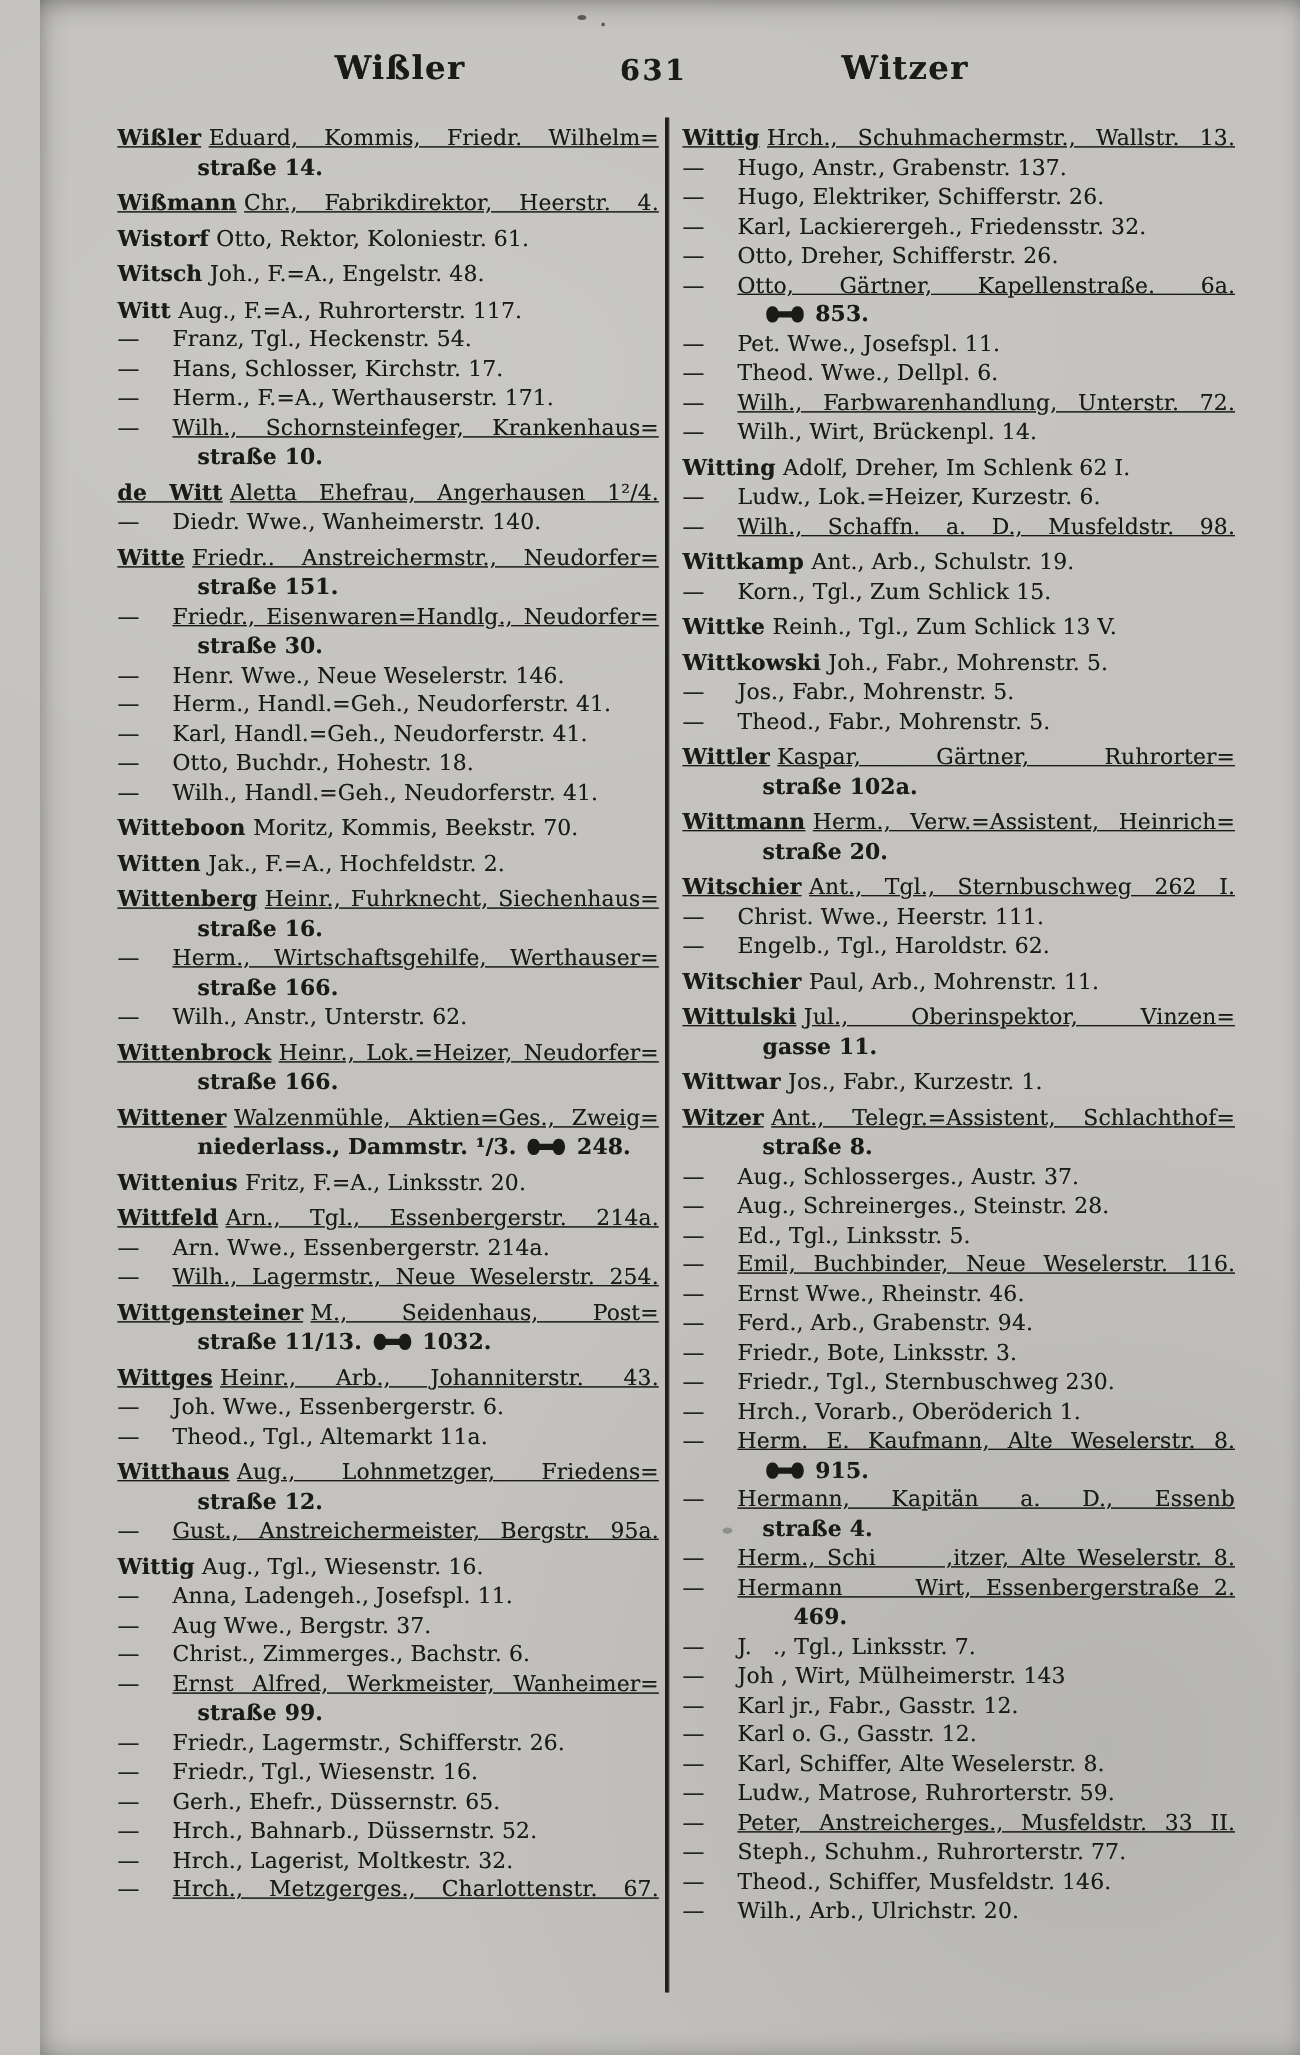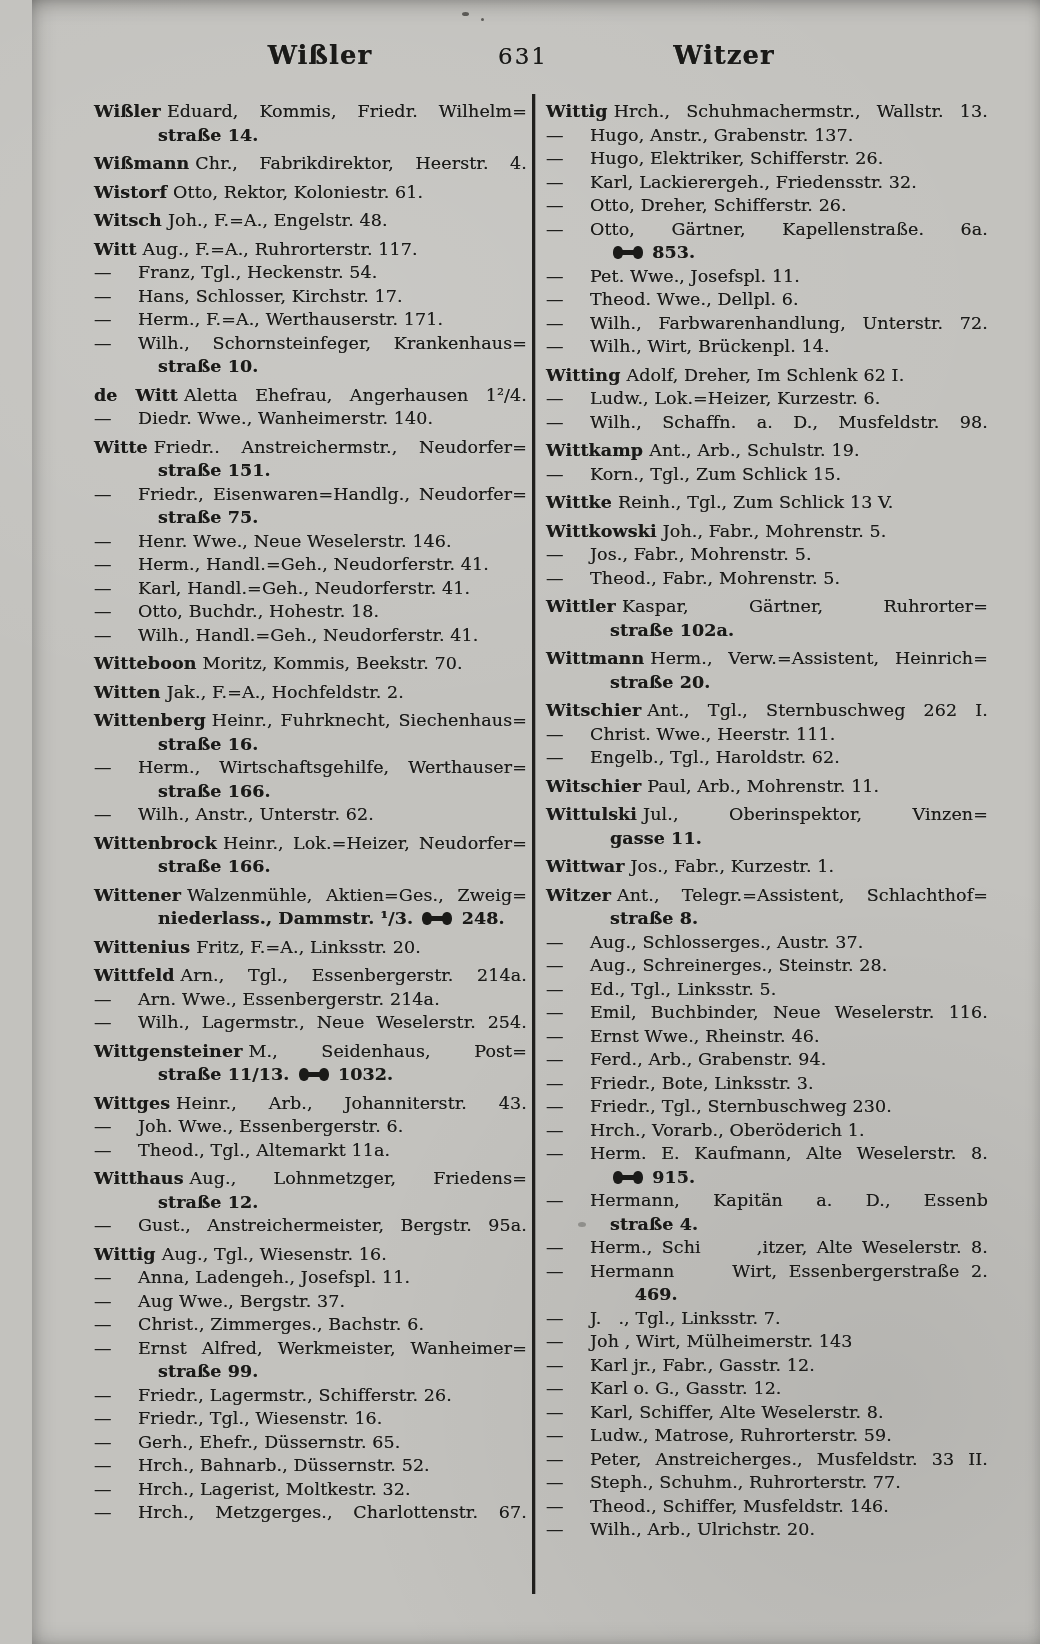--- a/index.html
+++ b/index.html
@@ -22,38 +22,38 @@
     margin-left: 32px;
   }
   .hdr{
     position:absolute;transform:translateX(-50%);
     font-weight:bold;font-size:26px;letter-spacing:1px;
     text-shadow:0 0 .5px rgba(15,15,15,.65);
     white-space:nowrap;
   }
   #hdr-left{left:288px;top:40px;}
   #hdr-right{left:692px;top:40px;}
-  #hdr-page{left:491px;top:43px;font-weight:normal;font-size:23px;letter-spacing:2px;}
+  #hdr-page{left:491px;top:43px;font-weight:bold;font-size:23px;letter-spacing:2px;}
   .divider{
     position:absolute;left:500px;top:94px;width:3px;height:1500px;
     background:var(--rule,#201f1d);
     box-shadow:1px 0 0 rgba(0,0,0,.25);
   }
   .col{
     position:absolute;top:95px;
     font-size:17.5px;line-height:23.5px;
     letter-spacing:.1px;
     text-shadow:0 0 .4px rgba(20,20,18,.55);
   }
   #col-left{left:62px;width:433px;}
   #col-right{left:514px;width:442px;}
   .entry{margin:0;}
   .entry.group{margin-top:5px;}
   .line{text-align:justify;}
-  .line.just{text-align-last:justify;}
+  .line.just{text-align-last:justify;text-decoration:underline;}
   .line.cont{padding-left:64px;font-weight:bold;}
   .head{font-weight:bold;padding-right:6px;}
   .dash{display:inline-block;min-width:44px;}
   .phone{
     display:inline-block;vertical-align:-1px;
     width:30px;height:13px;position:relative;margin:0 3px;
     background:linear-gradient(var(--ink,#1a1a18) 0 0) center / 16px 5px no-repeat;
   }
   .phone::before,.phone::after{
     content:"";position:absolute;top:0;width:10px;height:13px;
@@ -109,21 +109,21 @@
       </div>
       <div class="entry">
         <div class="line"><span class="dash">—</span>Diedr. Wwe., Wanheimerstr. 140.</div>
       </div>
       <div class="entry group">
         <div class="line just"><span class="head">Witte</span>Friedr.. Anstreichermstr., Neudorfer=</div>
         <div class="line cont">straße 151.</div>
       </div>
       <div class="entry">
         <div class="line just"><span class="dash">—</span>Friedr., Eisenwaren=Handlg., Neudorfer=</div>
-        <div class="line cont">straße 75.</div>
+        <div class="line cont">straße 30.</div>
       </div>
       <div class="entry">
         <div class="line"><span class="dash">—</span>Henr. Wwe., Neue Weselerstr. 146.</div>
       </div>
       <div class="entry">
         <div class="line"><span class="dash">—</span>Herm., Handl.=Geh., Neudorferstr. 41.</div>
       </div>
       <div class="entry">
         <div class="line"><span class="dash">—</span>Karl, Handl.=Geh., Neudorferstr. 41.</div>
       </div>

